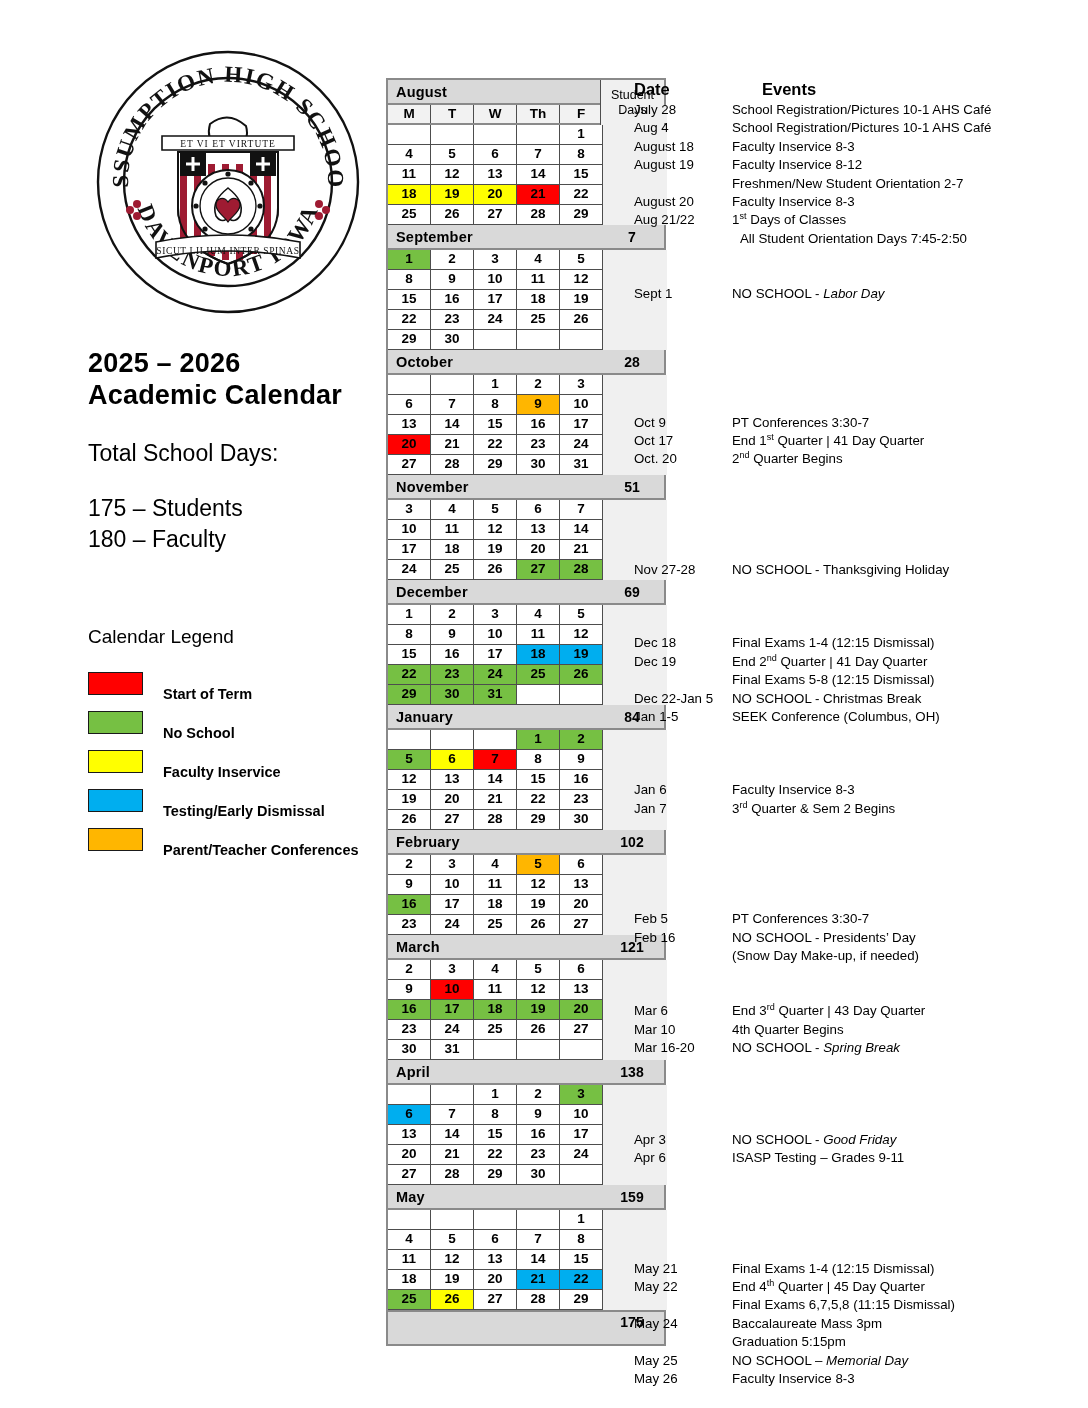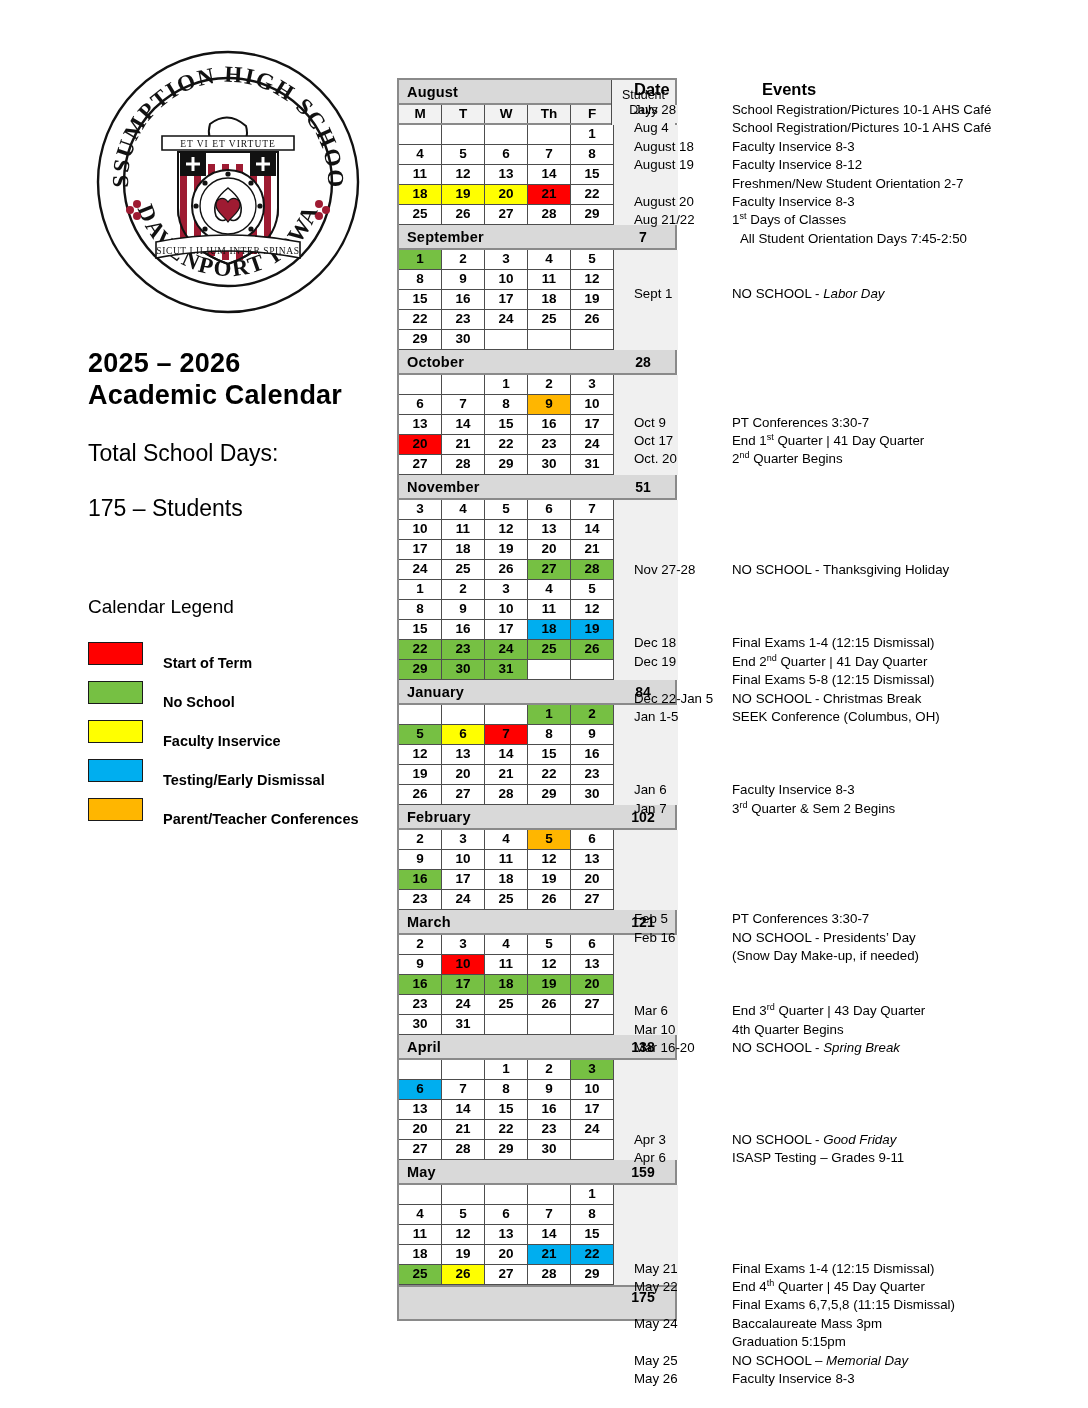--- a/index.html
+++ b/index.html
@@ -292,20 +292,21 @@
 
   <div id="cal-title">
     <span>2025 – 2026</span>
     <span class="line2">Academic Calendar</span>
   </div>
 
   <div class="plain-line" id="total-label">Total School Days:</div>
 
   <div id="days-block">
     <div class="plain-line">175 – Students</div>
+    <div class="plain-line">180 – Faculty</div>
   </div>
 
   <div id="legend-title">Calendar Legend</div>
   <div id="legend-list">
       <div class="legend-row">
         <div class="legend-swatch" style="background: rgb(255, 0, 0);"></div>
         <div class="legend-label">Start of Term</div>
       </div>
       <div class="legend-row">
         <div class="legend-swatch" style="background: rgb(118, 192, 67);"></div>
@@ -319,21 +320,21 @@
         <div class="legend-swatch" style="background: rgb(0, 174, 239);"></div>
         <div class="legend-label">Testing/Early Dismissal</div>
       </div>
       <div class="legend-row">
         <div class="legend-swatch" style="background: rgb(255, 182, 0);"></div>
         <div class="legend-label">Parent/Teacher Conferences</div>
       </div>
     </div>
 </div>
 
-<div id="calendar-table" style="position: absolute; margin-left: 11px;">
+<div id="calendar-table" style="position: absolute;">
     <div class="month-block">
       <div class="month-header">
         <div class="month-name">August</div>
         <div class="month-days"></div>
       </div>
       <div class="dow-row">
         <div class="dow-cell">M</div>
         <div class="dow-cell">T</div>
         <div class="dow-cell">W</div>
         <div class="dow-cell">Th</div>
@@ -505,20 +506,24 @@
       <div class="week-row">
         <div class="day-cell">24</div>
         <div class="day-cell">25</div>
         <div class="day-cell">26</div>
         <div class="day-cell" style="background: rgb(118, 192, 67);">27</div>
         <div class="day-cell" style="background: rgb(118, 192, 67);">28</div>
         <div class="sd-spacer"></div>
       </div>
     </div>
     <div class="month-block">
+      <div class="month-header">
+        <div class="month-name">December</div>
+        <div class="month-days">69</div>
+      </div>
       <div class="week-row">
         <div class="day-cell">1</div>
         <div class="day-cell">2</div>
         <div class="day-cell">3</div>
         <div class="day-cell">4</div>
         <div class="day-cell">5</div>
         <div class="sd-spacer"></div>
       </div>
       <div class="week-row">
         <div class="day-cell">8</div>

